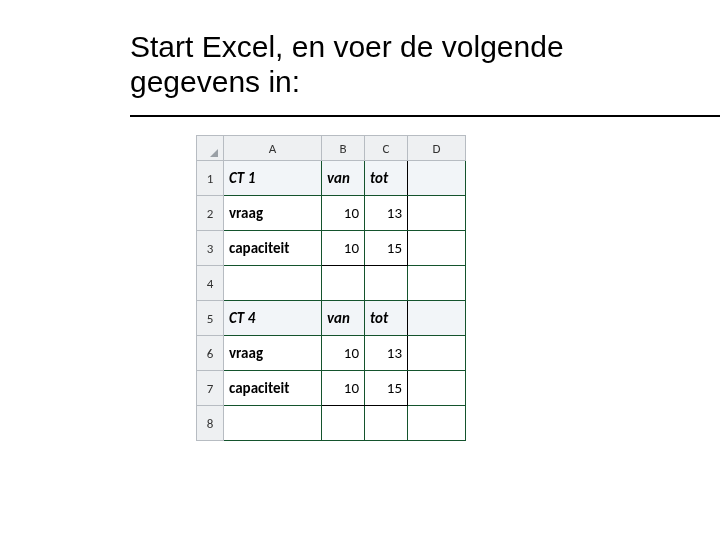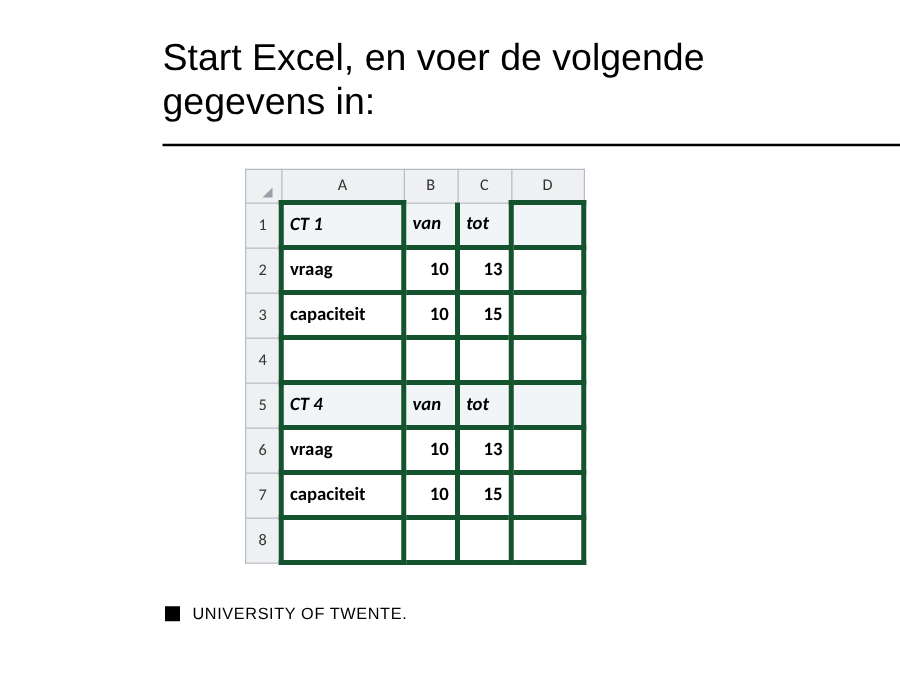--- a/index.html
+++ b/index.html
@@ -6,24 +6,24 @@
   .slide{position:relative;width:720px;height:540px;border-radius:13px;}
   .title{position:absolute;left:130px;top:30px;right:60px;font-size:30px;font-weight:400;line-height:1.15;}
   .title-rule{position:absolute;left:130px;top:115px;right:0;border-top:2px solid #000;}
   .excel{position:absolute;left:196px;top:135px;width:280px;}
   table.grid{border-collapse:collapse;font-family:Calibri,Arial,sans-serif;}
   .corner{width:24px;height:22px;background:#eef0f2;border:1px solid #b7bcc2;}
   .corner-tri{width:0;height:0;border-left:8px solid transparent;border-bottom:8px solid #9aa0a6;margin-left:12px;margin-top:10px;}
   .colh{background:#eef0f2;border:1px solid #b7bcc2;text-align:center;font-size:13px;color:#333;height:22px;}
   .colA{width:95px;} .colB{width:40px;} .colC{width:40px;} .colD{width:55px;}
   .rowh{background:#eef0f2;border:1px solid #b7bcc2;text-align:center;font-size:13px;color:#333;width:24px;height:32px;}
-  td.cell{border:4px solid #14532d;font-size:15px;height:32px;padding:0 5px;vertical-align:middle;}
+  td.cell{border:1px solid #14532d;font-size:15px;height:32px;padding:0 5px;vertical-align:middle;}
   td.c-a{font-weight:bold;text-align:left;}
   td.c-bc{text-align:left;font-weight:bold;}
-  td.num{text-align:right;font-weight:700;}
+  td.num{text-align:right;font-weight:400;}
   tr.sel td.cell{background:#f2f5f8;}
   tr.sel td.c-a{font-style:italic;}
   .o-top{border-top:1.5px solid #000 !important;font-style:italic;}
   .o-bot{border-bottom:1.5px solid #000 !important;}
   .o-left{border-left:1.5px solid #000 !important;}
   .o-right{border-right:1.5px solid #000 !important;}
   .footer{position:absolute;left:132px;bottom:42px;display:flex;align-items:center;gap:10px;}
   .ut-mark{width:12px;height:12px;background:#000;}
   .ut-text{font-size:13px;letter-spacing:0.5px;}
 </style>
@@ -100,18 +100,14 @@
     <td class="rowh">8</td>
     <td class="cell"></td>
     <td class="cell"></td>
     <td class="cell"></td>
     <td class="cell"></td>
   </tr>
 </tbody>
       </table>
 </div>
 
-<div class="footer">
-  <div class="ut-mark"></div>
-  <div class="ut-text">UNIVERSITY OF TWENTE.</div>
-</div>
 
 </div>
 
 </body></html>

